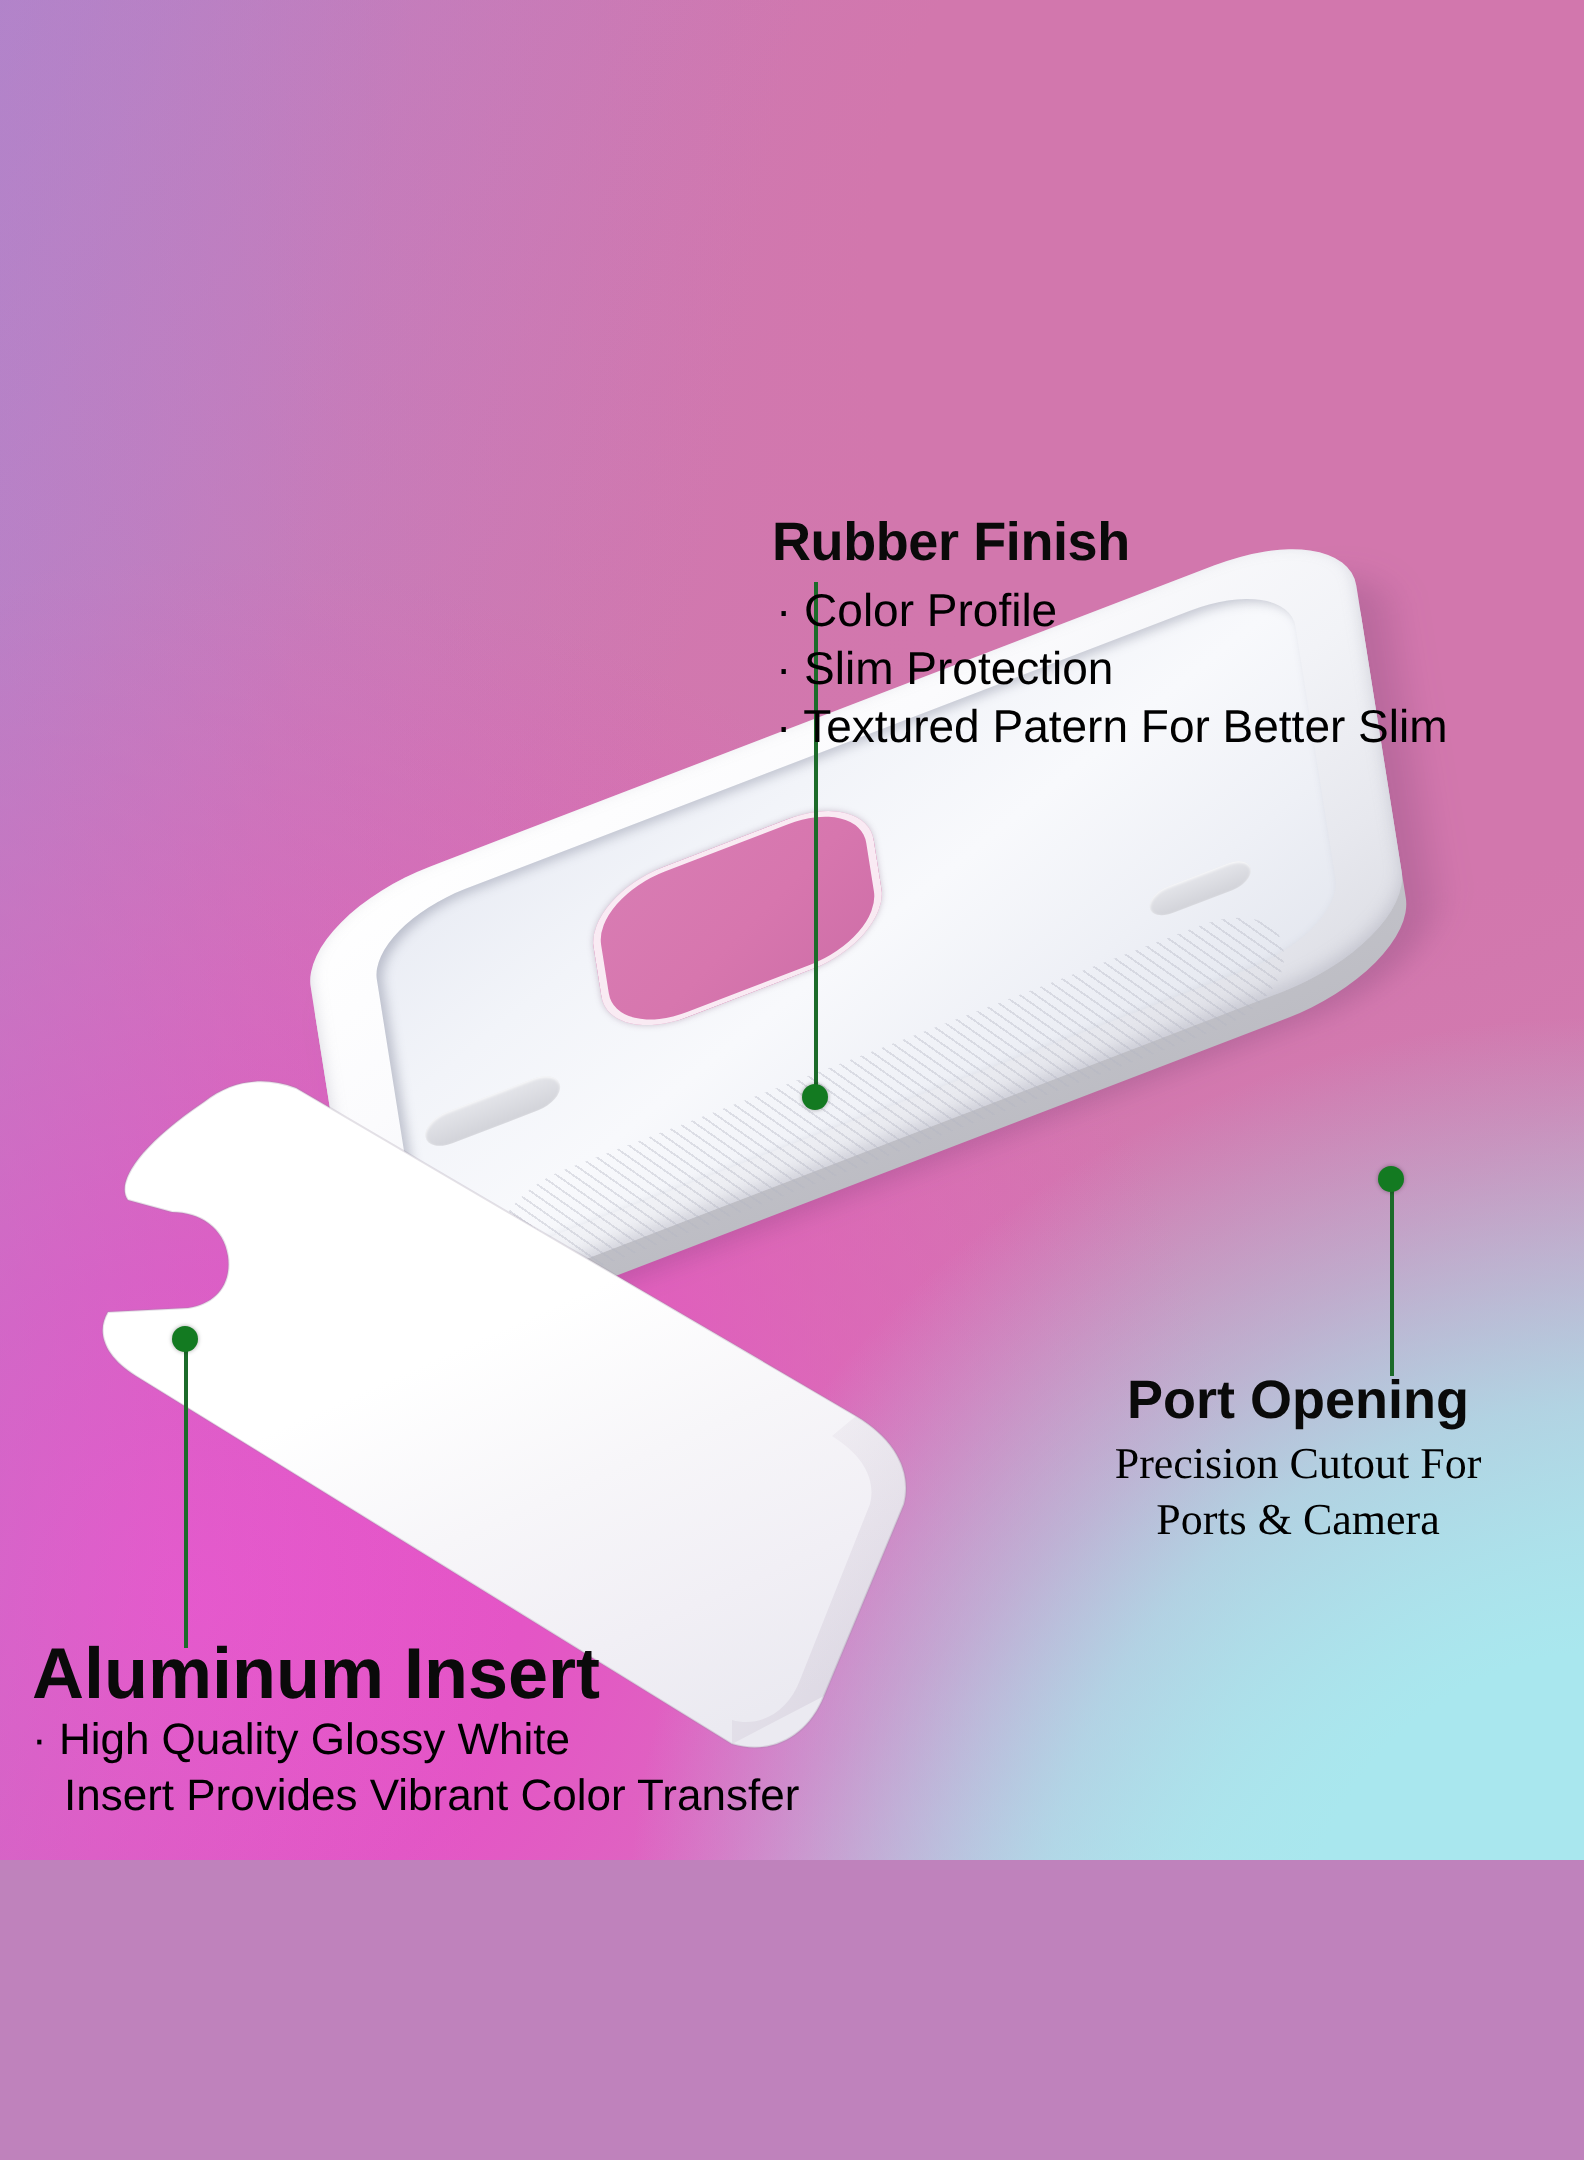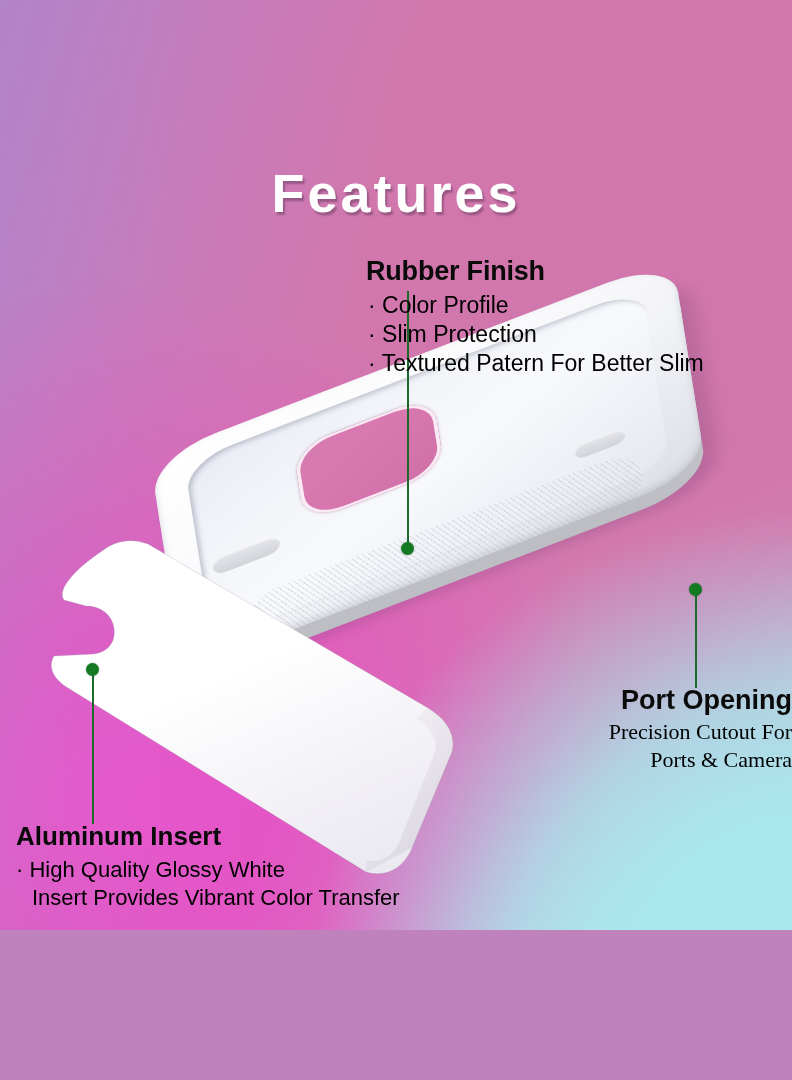--- a/index.html
+++ b/index.html
@@ -111,33 +111,33 @@
     box-shadow:0 0 2px rgba(0,0,0,0.35);
   }
 
   .callout { position:absolute; color:#000; }
   .callout .head {
     font-weight:bold; color:#0a0a0a;
   }
   .callout .line { white-space:nowrap; }
 
   
-  .c-rubber { left:366px; top:255px; width:400px; }
+  .c-rubber { left:386px; top:255px; width:400px; }
   .c-rubber .head { font-size:27px; line-height:32px; letter-spacing:-0.2px; }
   .c-rubber .bullets { margin-top:4px; font-size:23px; line-height:29px; }
   .c-rubber .bullets .line { padding-left:2px; }
 
   
-  .c-port { left:506px; top:684px; width:286px; text-align:right; }
+  .c-port { left:506px; top:684px; width:286px; text-align:center; }
   .c-port .head { font-size:27px; line-height:33px; }
   .c-port .sub { font-size:22px; line-height:27px; margin-top:1px;font-family:Liberation Serif, serif; }
 
   
   .c-alu { left:16px; top:820px; width:520px; }
-  .c-alu .head { font-size:26px; line-height:33px; }
+  .c-alu .head { font-size:36px; line-height:33px; }
   .c-alu .bullets { margin-top:3px; font-size:22px; line-height:28px; }
   .c-alu .bullets .l2 { padding-left:16px; }
 </style>
 </head>
 <body>
 
 <div id="stage">
 
   <div class="canvas">
 
@@ -193,21 +193,20 @@
 
     <div class="leader" style="left:407px; top:291px; height:258px;"></div>
     <div class="dot" style="left:401px; top:542px;"></div>
 
     <div class="leader" style="left:695px; top:592px; height:96px;"></div>
     <div class="dot" style="left:689px; top:583px;"></div>
 
     <div class="leader" style="left:92px; top:674px; height:150px;"></div>
     <div class="dot" style="left:86px; top:663px;"></div>
 
-    <div class="title">Features</div>
 
     <div class="callout c-rubber">
       <div class="head">Rubber Finish</div>
       <div class="bullets">
         <div class="line">· Color Profile</div>
         <div class="line">· Slim Protection</div>
         <div class="line">· Textured Patern For Better Slim</div>
       </div>
     </div>
 

